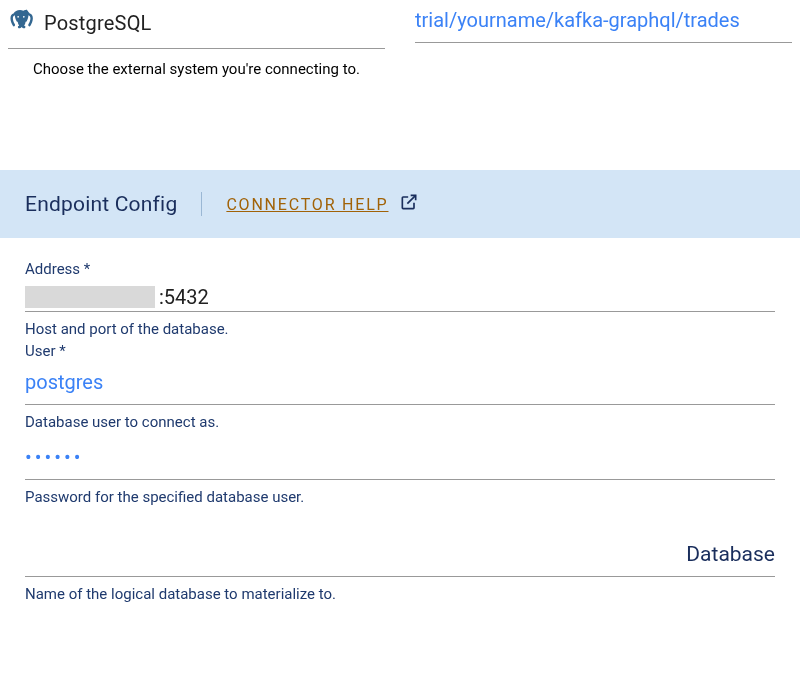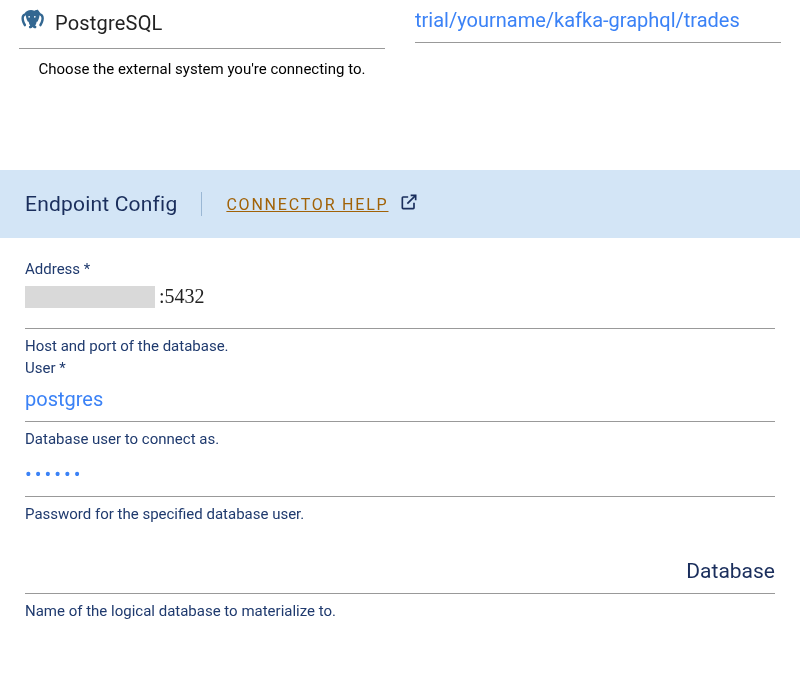--- a/index.html
+++ b/index.html
@@ -7,21 +7,21 @@
       font-family: -apple-system, BlinkMacSystemFont, "Segoe UI", Roboto, Helvetica, Arial, sans-serif;
       background: #fff;
       color: #1a2e5c;
       width: 800px;
       height: 685px;
       overflow: hidden;
     }
     .top-row {
       display: flex;
       gap: 30px;
-      padding: 0 19px;
+      padding: 0 8px;
       margin-top: 2px;
     }
     .top-col {
       flex: 1 1 50%;
     }
     .connector-select {
       display: flex;
       align-items: center;
       border-bottom: 1px solid #999;
       padding: 6px 0 10px 0;
@@ -94,22 +94,21 @@
       color: #3b82f6;
       background: transparent;
       font-family: inherit;
       display: flex;
       align-items: center;
     }
     .address-row {
       display: flex;
       align-items: center;
       border-bottom: 1px solid #999;
-      padding: 7px 0 20px 0;
-      font-family: Liberation Serif, serif;
+      padding: 7px 0 2px 0;
     }
     .redacted-box {
       width: 130px;
       height: 22px;
       background: #d9d9d9;
       margin-right: 4px;
     }
     .address-port {
       font-size: 20px;
       color: #222;

